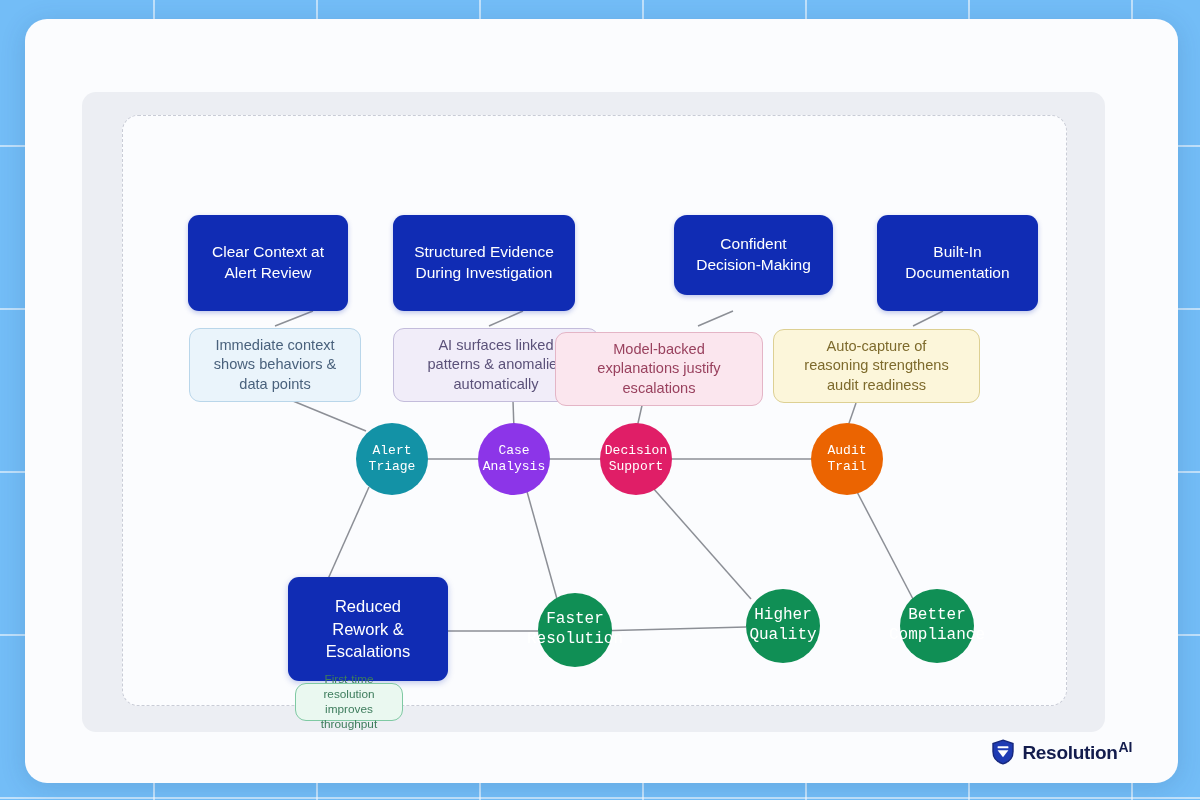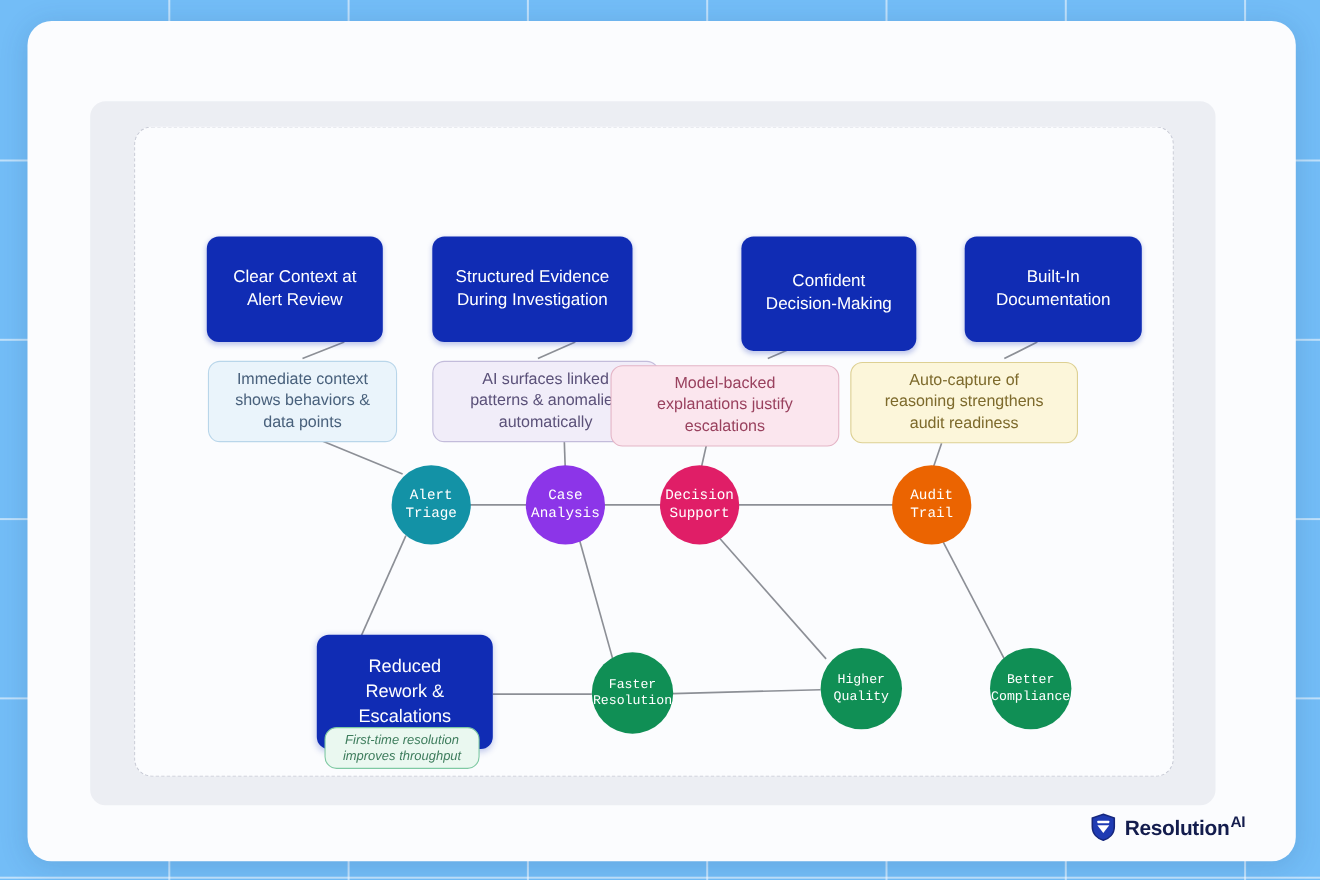--- a/index.html
+++ b/index.html
@@ -95,21 +95,21 @@
 
   
   .circle { border-radius: 50%; color: #ffffff; font-family: Liberation Mono, monospace; }
   .c-teal   { background:#1392a6; }
   .c-purple { background:#8c35e8; }
   .c-pink   { background:#e01e67; }
   .c-orange { background:#eb6401; }
   .c-green  { background:#108f55; }
 
   .sz-lg { font-size: 13px; line-height: 1.22; }
-  .sz-sm { font-size: 12px; line-height: 1.22; }
+  .sz-sm { font-size: 16px; line-height: 1.22; }
 
   
   .bigbox {
     background:#102cb4; color:#ffffff; border-radius:11px;
     font-size: 16.5px; line-height: 1.38;
     box-shadow: 0 2px 6px rgba(16,44,180,0.25);
   }
 
   
   #logo {
@@ -158,21 +158,21 @@
         <line x1="472" y1="515" x2="623" y2="511"></line>
       </g>
     </svg>
 
     <div class="node pillar" style="left:65px; top:99px; width:160px; height:96px;">
       <span>Clear Context at<br>Alert Review</span>
     </div>
     <div class="node pillar" style="left:270px; top:99px; width:182px; height:96px;">
       <span>Structured Evidence<br>During Investigation</span>
     </div>
-    <div class="node pillar" style="left:551px; top:99px; width:159px; height:104px;">
+    <div class="node pillar" style="left:551px; top:99px; width:159px; height:80px;border-radius:13px;">
       <span>Confident<br>Decision-Making</span>
     </div>
     <div class="node pillar" style="left:754px; top:99px; width:161px; height:96px;">
       <span>Built-In<br>Documentation</span>
     </div>
 
     <div class="node caption cap-blue" style="left:66px; top:212px; width:172px; height:74px;">
       <span>Immediate context<br>shows behaviors &amp;<br>data points</span>
     </div>
     <div class="node caption cap-purple" style="left:270px; top:212px; width:206px; height:74px;">
@@ -194,21 +194,21 @@
     <div class="node circle c-pink sz-lg" style="left:477px; top:307px; width:72px; height:72px;">
       <span>Decision<br>Support</span>
     </div>
     <div class="node circle c-orange sz-lg" style="left:688px; top:307px; width:72px; height:72px;">
       <span>Audit<br>Trail</span>
     </div>
 
     <div class="node bigbox" style="left:165px; top:461px; width:160px; height:104px;">
       <span>Reduced<br>Rework &amp;<br>Escalations</span>
     </div>
-    <div class="node caption cap-green" style="left:172px; top:545px; width:141px; height:38px;font-style:italic;">
+    <div class="node caption cap-green" style="left:172px; top:567px; width:108px; height:38px;">
       <span>First-time resolution<br>improves throughput</span>
     </div>
 
     <div class="node circle c-green sz-sm" style="left:415px; top:477px; width:74px; height:74px;">
       <span>Faster<br>Resolution</span>
     </div>
     <div class="node circle c-green sz-sm" style="left:623px; top:473px; width:74px; height:74px;">
       <span>Higher<br>Quality</span>
     </div>
     <div class="node circle c-green sz-sm" style="left:777px; top:473px; width:74px; height:74px;">

